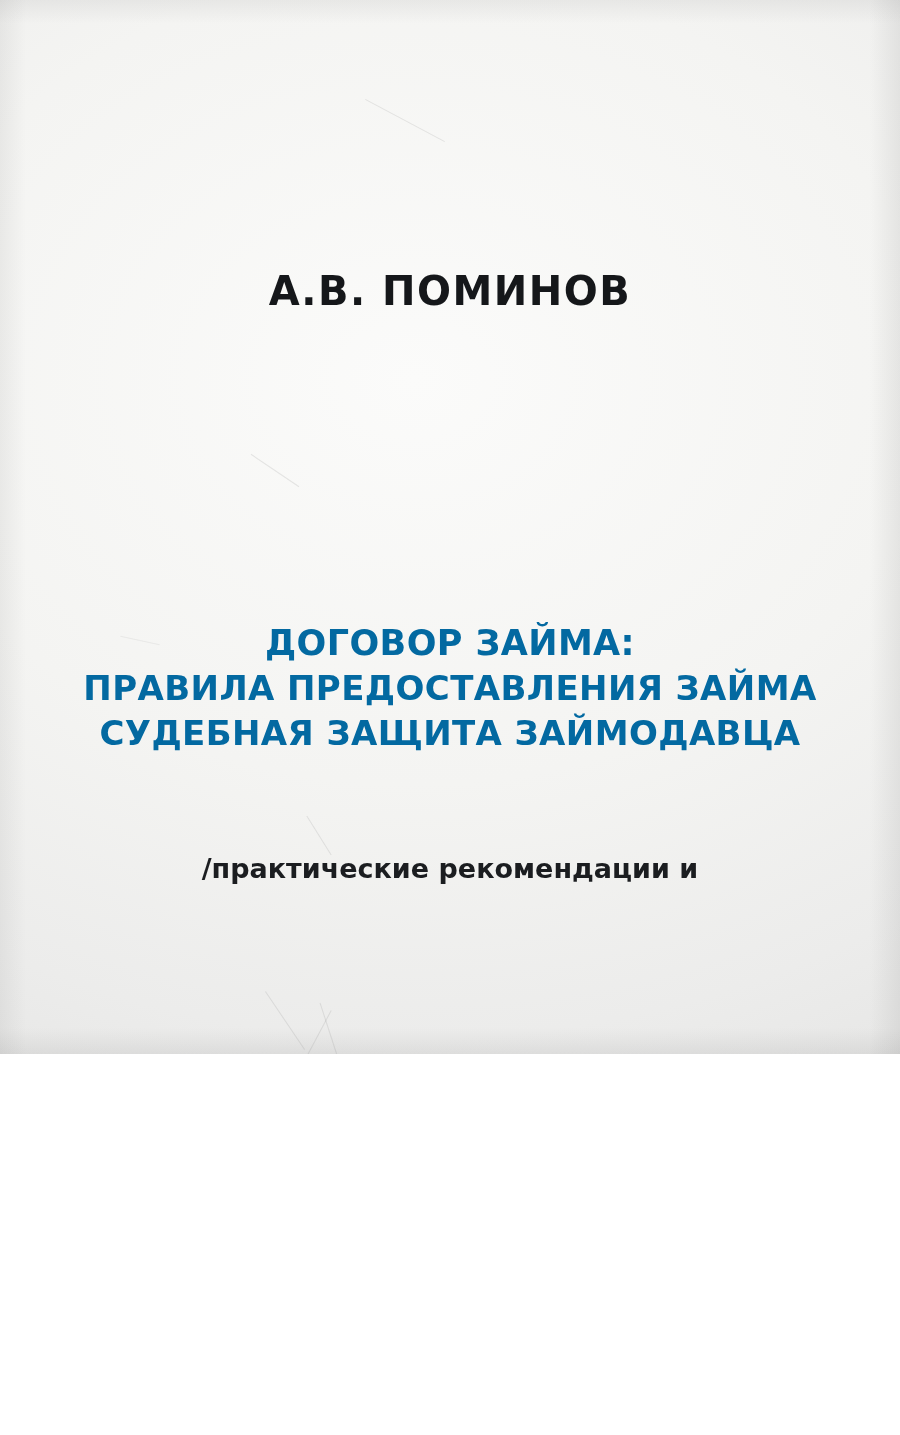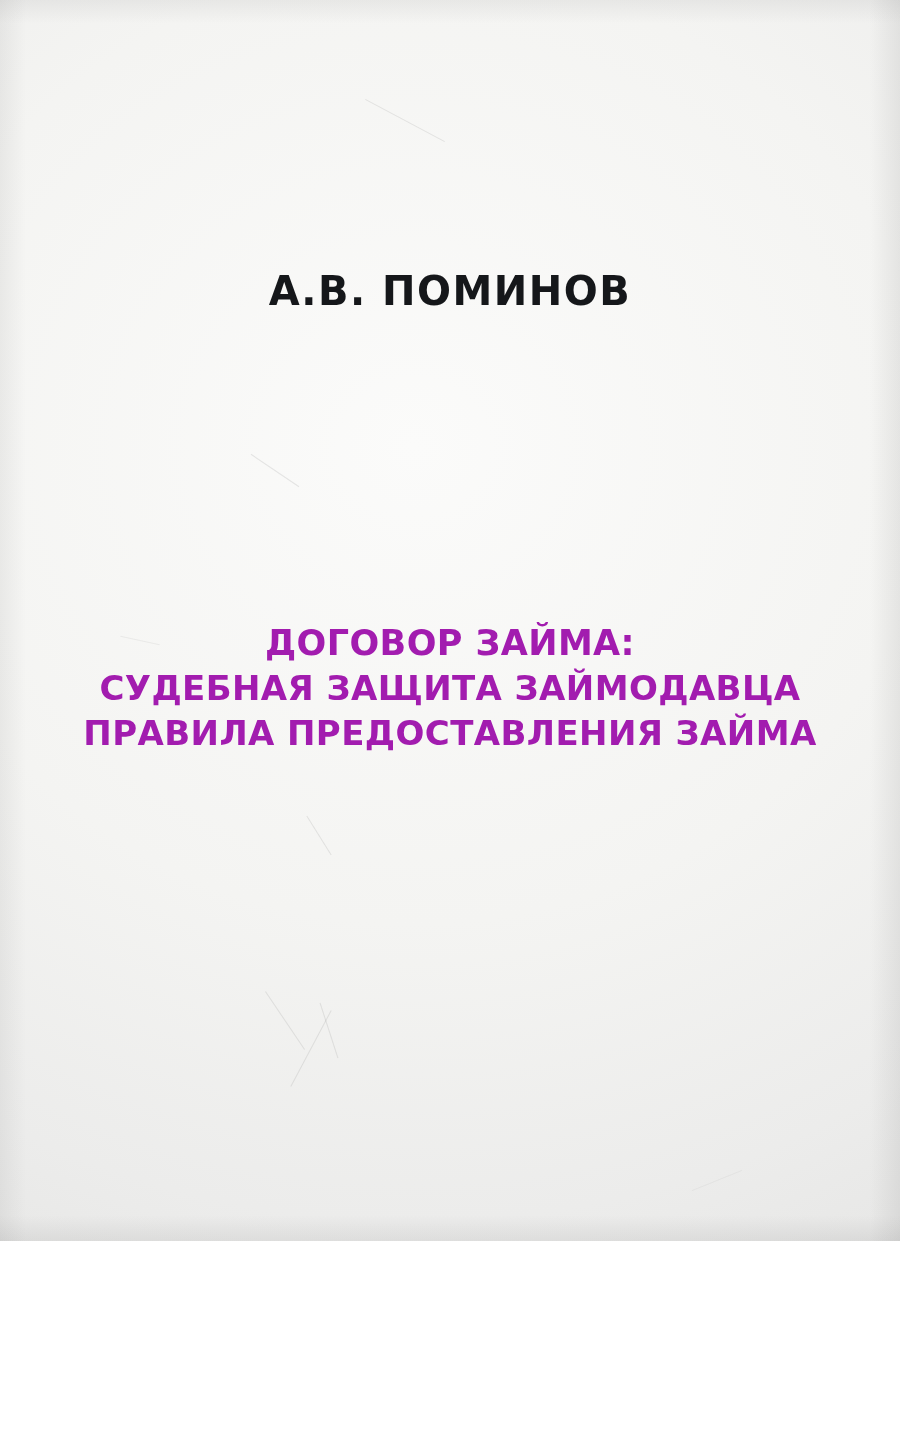--- a/index.html
+++ b/index.html
@@ -7,21 +7,21 @@
     padding: 0;
     background: #ffffff;
   }
   body {
     font-family: "DejaVu Sans", sans-serif;
   }
 
   .page {
     position: relative;
     width: 900px;
-    height: 1241px;
+    height: 1054px;
     overflow: hidden;
     background: #f2f2f0;
   }
 
   
   .paper {
     position: absolute;
     inset: 0;
     background:
       radial-gradient(ellipse 120% 80% at 46% 36%, #fbfbfa 0%, #f4f4f2 48%, #ececeb 78%, #e4e4e3 100%);
@@ -76,21 +76,21 @@
     position: absolute;
     top: 620px;
     left: 0;
     right: 0;
   }
   .title-line {
     font-size: 34px;
     font-weight: 700;
     line-height: 1.32;
     letter-spacing: 0.4px;
-    color: #a21caf;
+    color: #0369a1;
   }
   .title-line.main {
     font-size: 35px;
   }
 
   .subtitle-block {
     position: absolute;
     top: 848px;
     left: 0;
     right: 0;
@@ -116,21 +116,22 @@
   <div class="scratch s6"></div>
   <div class="scratch s7"></div>
   <div class="scratch s8"></div>
 
   <div class="content">
 
     <div class="author">А.В. ПОМИНОВ</div>
 
     <div class="title-block">
       <div class="title-line main">ДОГОВОР ЗАЙМА:</div>
+      <div class="title-line">ПРАВИЛА ПРЕДОСТАВЛЕНИЯ ЗАЙМА</div>
       <div class="title-line">СУДЕБНАЯ ЗАЩИТА ЗАЙМОДАВЦА</div>
-      <div class="title-line">ПРАВИЛА ПРЕДОСТАВЛЕНИЯ ЗАЙМА</div>
     </div>
 
     <div class="subtitle-block">
+      <div class="subtitle-line">/практические рекомендации и</div>
     </div>
 
   </div>
 </div>
 
 </body></html>

